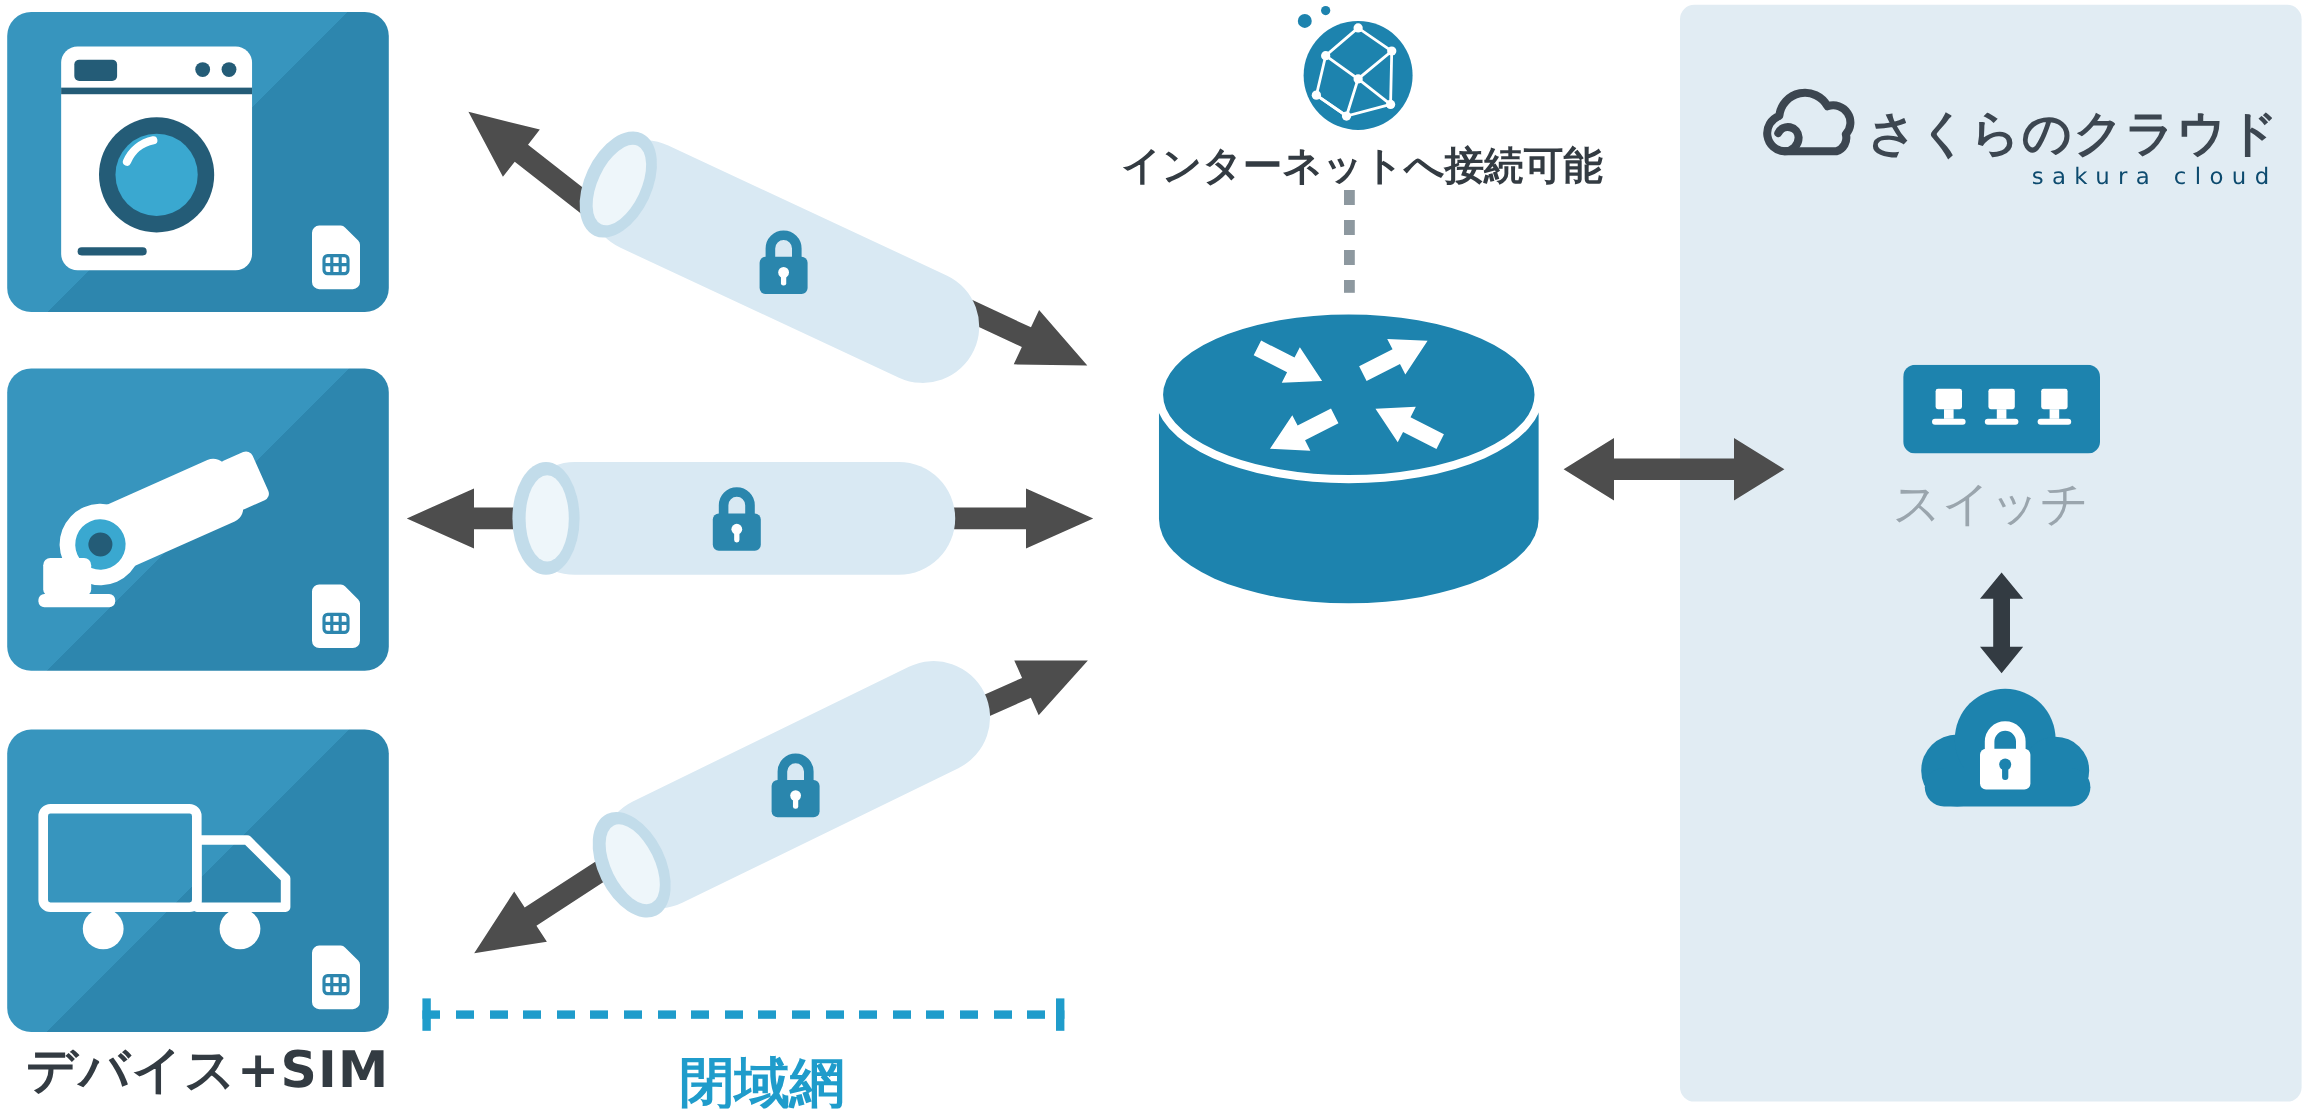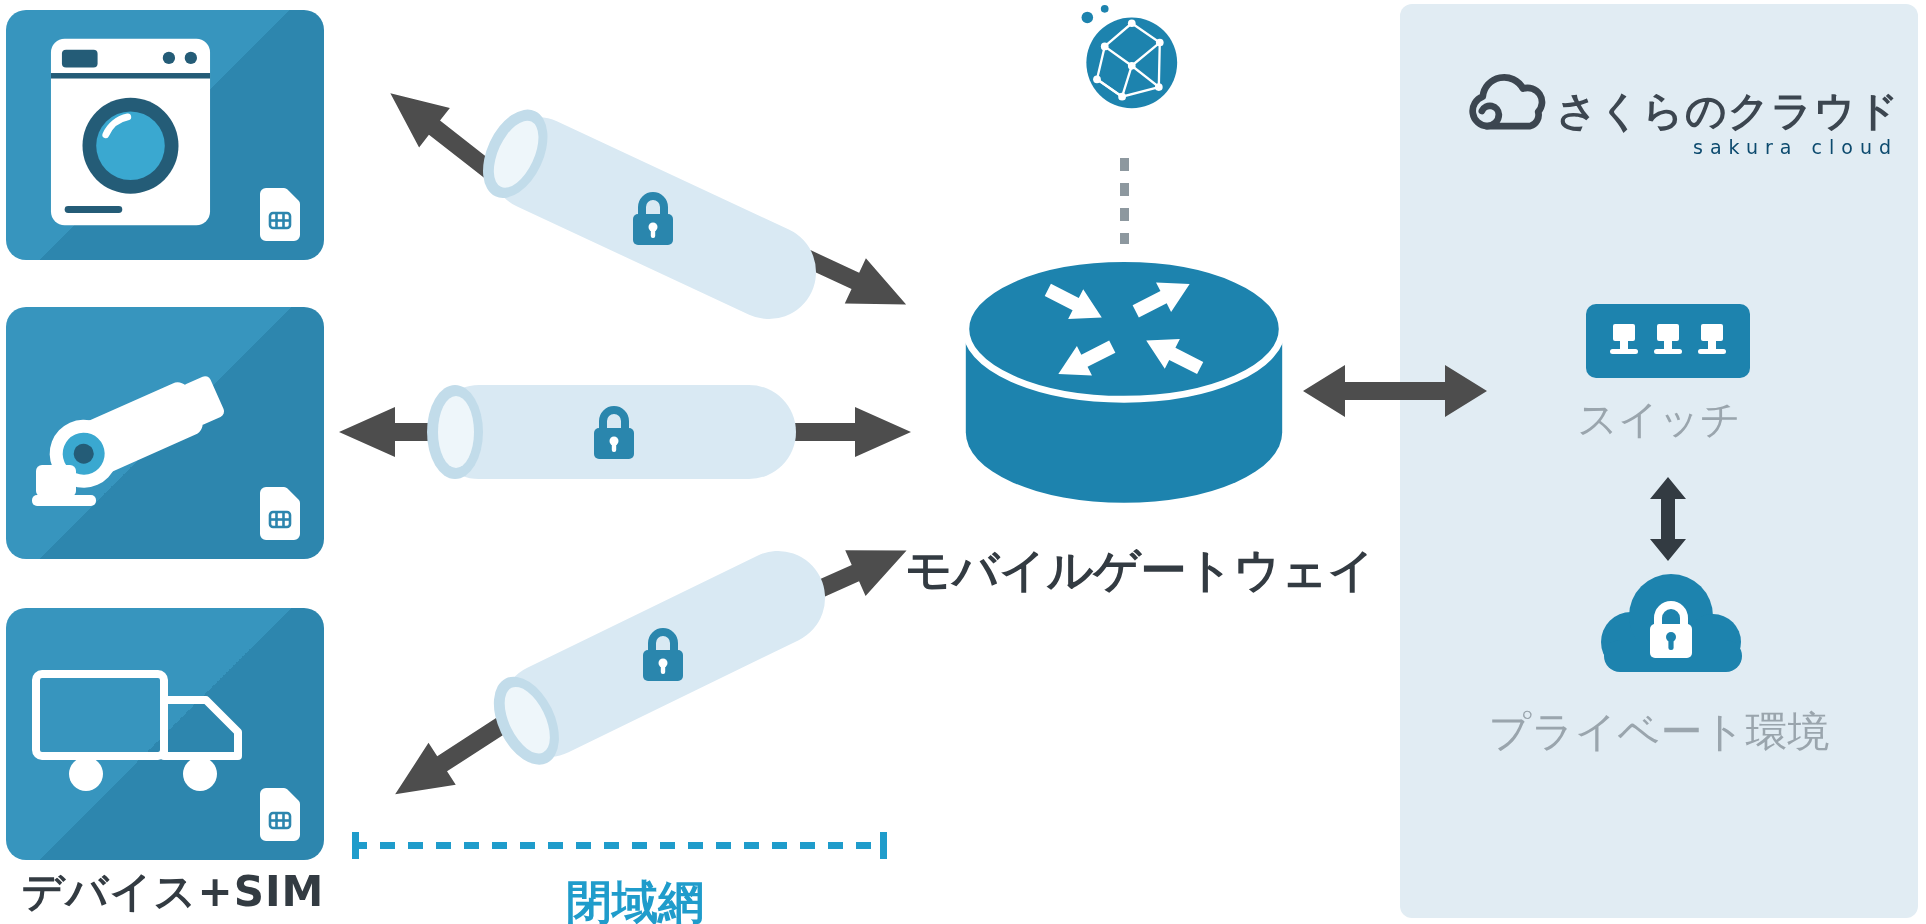--- a/index.html
+++ b/index.html
@@ -219,33 +219,33 @@
     <g fill="#fff">
       <circle cx="68" cy="22" r="4"></circle>
         <circle cx="40" cy="46" r="4"></circle>
         <circle cx="97" cy="42" r="4"></circle>
       <circle cx="68" cy="66" r="4"></circle>
         <circle cx="32" cy="80" r="4"></circle>
         <circle cx="58" cy="98" r="4"></circle>
         <circle cx="96" cy="88" r="4"></circle>
     </g>
   </svg>
+  <div class="lbl lbl-internet">インターネットへ接続可能</div>
   <div class="v-dots"></div>
 
   <svg class="gateway" viewBox="0 0 340 285">
     <path d="M8,88 v98 a162,72 0 0 0 324,0 v-98 z" fill="var(--gateway_blue)"></path>
     <ellipse cx="170" cy="80" rx="162" ry="72" fill="var(--gateway_blue)" stroke="#fff" stroke-width="7"></ellipse>
     <g fill="#fff">
       <polygon points="0,-7 32,-7 32,-17 62,0 32,17 32,7 0,7" transform="translate(182,62) rotate(-27)"></polygon>
       <polygon points="0,-7 32,-7 32,-17 62,0 32,17 32,7 0,7" transform="translate(158,98) rotate(153)"></polygon>
       <polygon points="0,-7 32,-7 32,-17 62,0 32,17 32,7 0,7" transform="translate(92,40) rotate(27)"></polygon>
       <polygon points="0,-7 32,-7 32,-17 62,0 32,17 32,7 0,7" transform="translate(248,120) rotate(-153)"></polygon>
     </g>
   </svg>
-  <div class="lbl lbl-gateway">モバイルゲートウェイ</div>
 
   <svg class="dbl-arrow" viewBox="0 0 190 70">
     <polygon points="3,35 45,9 45,26 145,26 145,9 187,35 145,61 145,44 45,44 45,61"></polygon>
   </svg>
 
   <div class="panel">
     <svg class="logo-icon" viewBox="0 0 94 94">
       <g fill="none" stroke="var(--brand_dark)" stroke-width="7.5" stroke-linecap="round" stroke-linejoin="round">
         <path d="M26,74 a17,17 0 0 1 -5,-33 a24,24 0 0 1 45,-9 a16,16 0 0 1 17,26 a13,13 0 0 1 -9,16 z"></path>
         <path d="M26,74 a13,13 0 0 0 13,-13 a10,10 0 0 0 -19,-4"></path>
@@ -283,19 +283,18 @@
     <svg class="pcloud" viewBox="0 0 185 135">
       <circle cx="55" cy="78" r="30" fill="var(--gateway_blue)"></circle>
       <circle cx="95" cy="52" r="42" fill="var(--gateway_blue)"></circle>
       <circle cx="137" cy="78" r="28" fill="var(--gateway_blue)"></circle>
       <rect x="28" y="76" width="138" height="32" rx="16" fill="var(--gateway_blue)"></rect>
       <path d="M82,62 v-8 a13,13 0 0 1 26,0 v8" fill="none" stroke="#fff" stroke-width="8"></path>
       <rect x="74" y="60" width="42" height="34" rx="5" fill="#fff"></rect>
       <circle cx="95" cy="73" r="5" fill="var(--gateway_blue)"></circle>
       <rect x="92.4" y="75" width="5.2" height="11" rx="2.5" fill="var(--gateway_blue)"></rect>
     </svg>
-    <div class="lbl-private">プライベート環境</div>
   </div>
 
   <div class="closed-line"></div>
   <div class="lbl lbl-closed">閉域網</div>
 
 </div>
 
 </body></html>

